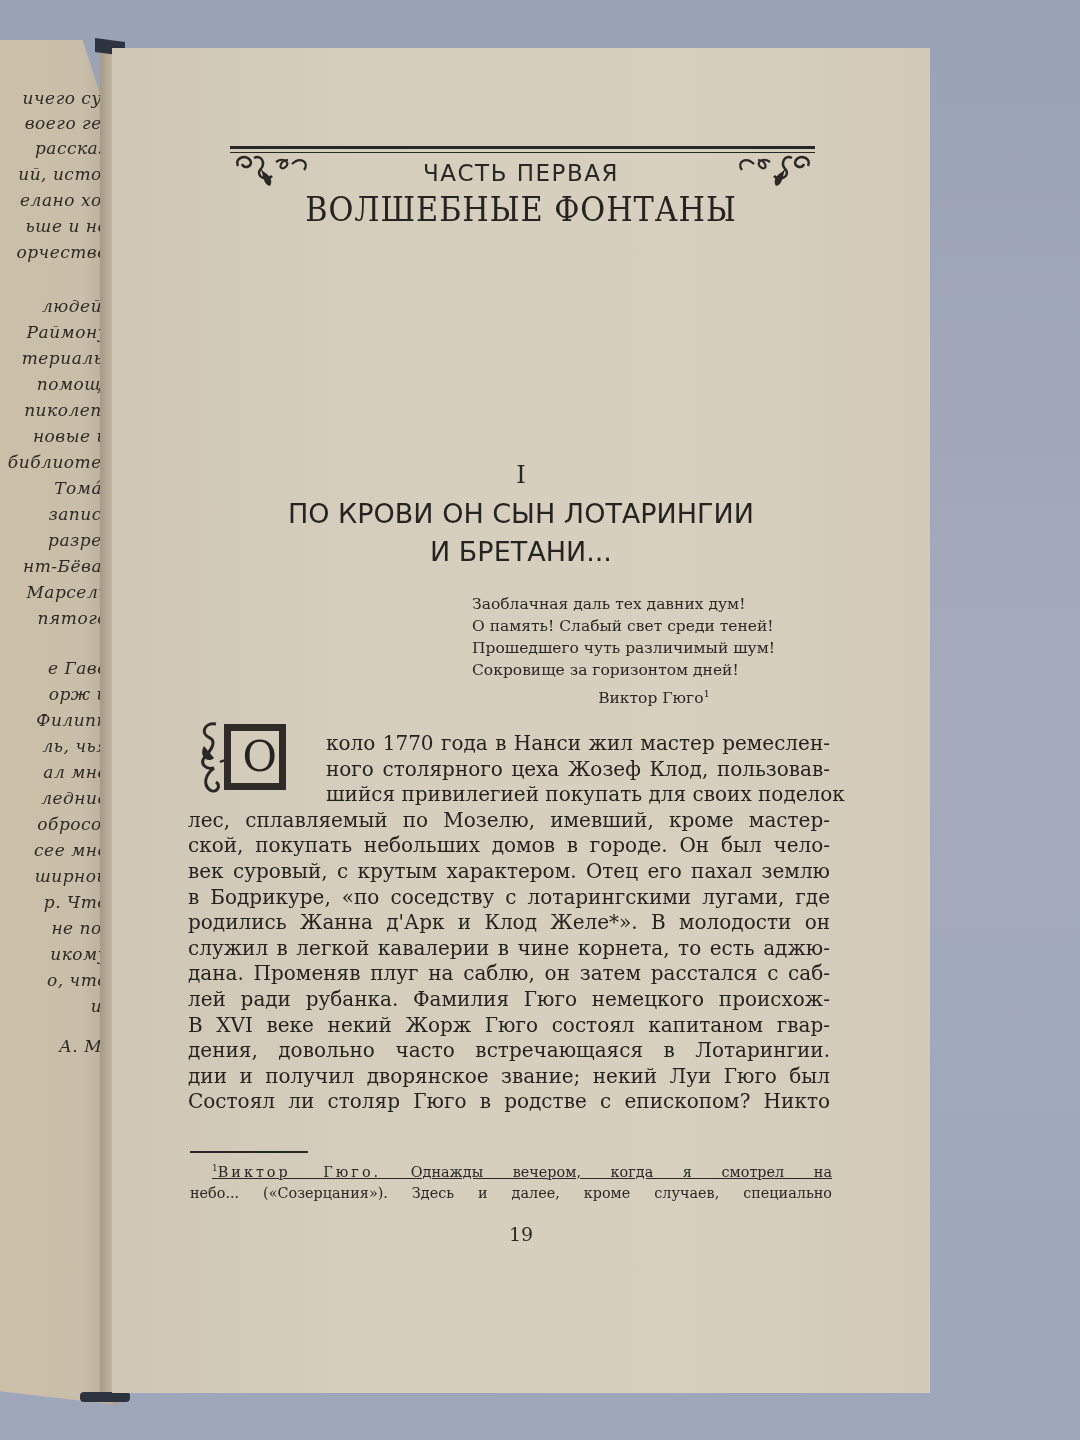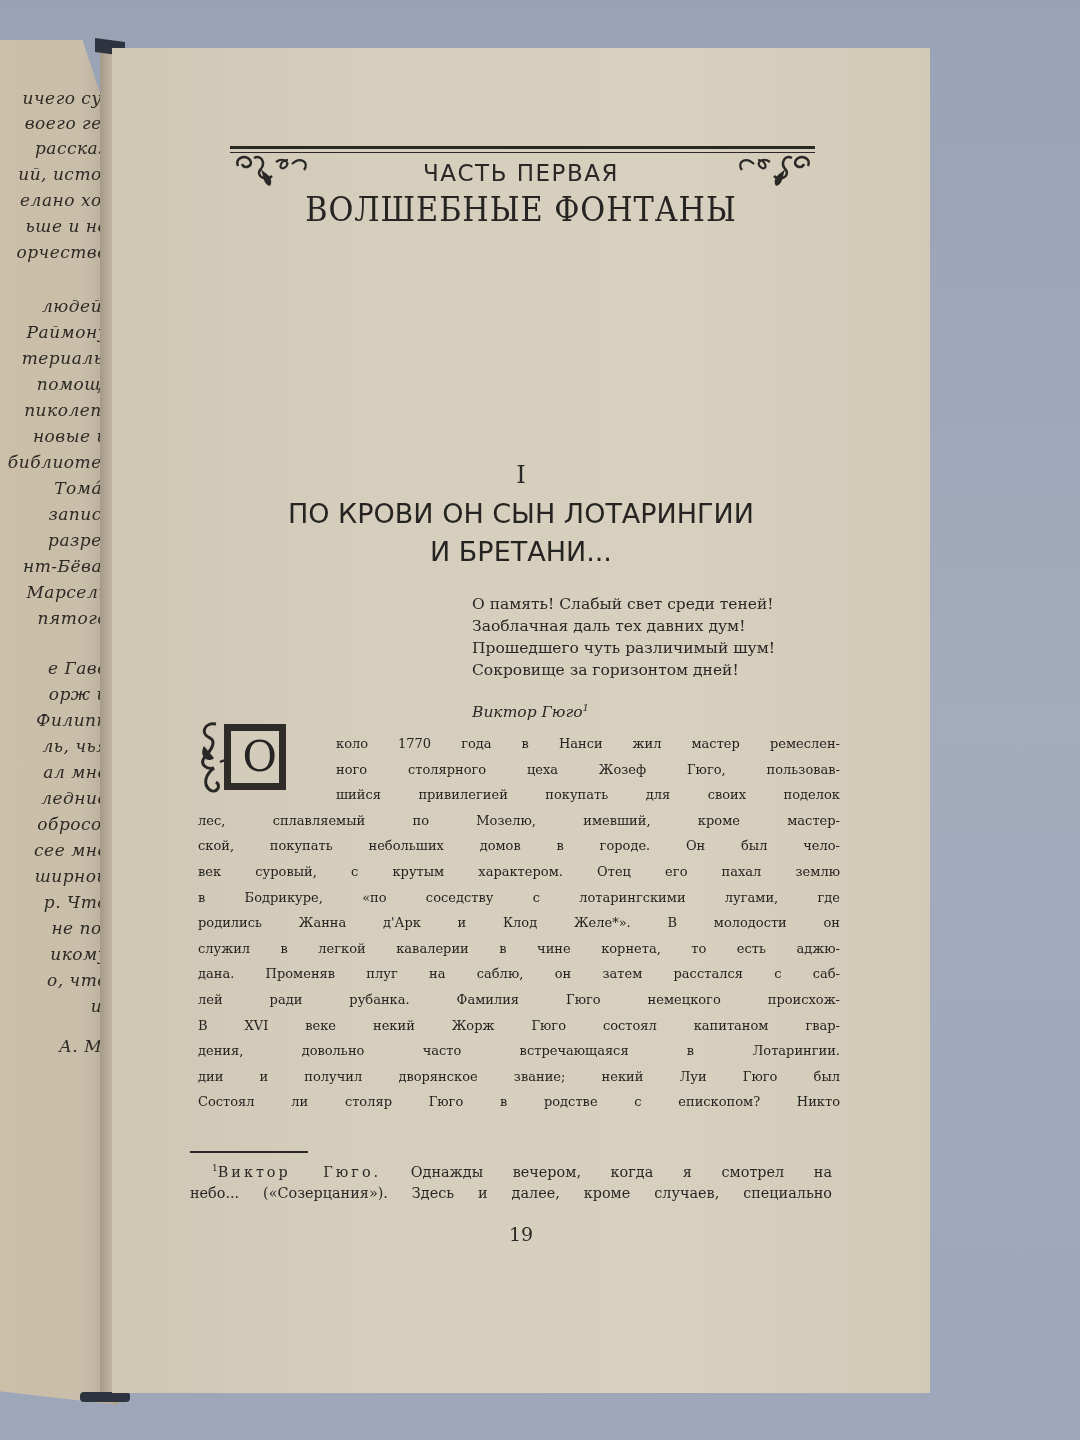--- a/index.html
+++ b/index.html
@@ -47,25 +47,25 @@
     font-family:"DejaVu Serif", serif; font-size:24px; color:#2a2826;
   }
   .chapter-title {
     position:absolute; left:0; width:818px; top:447px; text-align:center;
     font-family:"DejaVu Sans", sans-serif; font-size:27px; line-height:38px; color:#262422;
   }
   .epigraph {
     position:absolute; left:360px; top:545px; width:370px;
     font-family:"DejaVu Serif", serif; font-size:15.5px; line-height:22px; color:#2a2826;
   }
-  .epigraph .attr { text-align:left; font-style:italic; margin-top:16px; padding-right:6px; }
+  .epigraph .attr { text-align:center; margin-top:2px; padding-right:6px; }
   .epigraph sup { font-size:10px; }
   .body-text {
-    position:absolute; left:86px; top:683px; width:642px;
-    font-family:"DejaVu Serif", serif; font-size:13px; line-height:25.6px; color:#252320;
+    position:absolute; left:76px; top:683px; width:642px;
+    font-family:"DejaVu Serif", serif; font-size:20px; line-height:25.6px; color:#252320;
     text-align:justify;
   }
   .body-text .line { display:block; white-space:nowrap; text-align:justify; text-align-last:justify; }
   .body-text .indent { padding-left:138px; }
   .dropcap {
     position:absolute; left:82px; top:670px; width:122px; height:82px;
   }
   .dropcap-box {
     position:absolute; left:30px; top:6px; width:62px; height:66px;
     background:#2e2b28; 
@@ -158,57 +158,57 @@
   <div class="part-label">ЧАСТЬ ПЕРВАЯ</div>
   <div class="part-title">ВОЛШЕБНЫЕ ФОНТАНЫ</div>
 
   <div class="chapter-num">I</div>
   <div class="chapter-title">
     <div>ПО КРОВИ ОН СЫН ЛОТАРИНГИИ</div>
     <div>И БРЕТАНИ...</div>
   </div>
 
   <div class="epigraph">
+    <div>Заоблачная даль тех давних дум!</div>
     <div>О память! Слабый свет среди теней!</div>
-    <div>Заоблачная даль тех давних дум!</div>
     <div>Прошедшего чуть различимый шум!</div>
     <div>Сокровище за горизонтом дней!</div>
     <div class="attr"><span>Виктор Гюго</span><sup>1</sup></div>
   </div>
 
   <div class="dropcap">
     <svg style="position:absolute;left:0;top:0;width:40px;height:82px;" viewBox="0 0 40 82">
       <path d="M22 6 C10 4 6 16 16 20 C24 24 14 36 10 40 C6 46 12 52 20 50" fill="none" stroke="#2a2826" stroke-width="3"></path>
       <path d="M10 28 C4 38 14 46 20 40 Z" fill="#2a2826"></path>
       <path d="M20 50 C12 56 8 66 16 72 C22 76 28 68 22 64" fill="none" stroke="#2a2826" stroke-width="3"></path>
       <path d="M26 44 C34 40 38 46 34 52" fill="none" stroke="#2a2826" stroke-width="2.5"></path>
     </svg>
     <div class="dropcap-box">
       <div class="dropcap-inner">О</div>
     </div>
   </div>
 
   <div class="body-text">
     <span class="line indent">коло 1770 года в Нанси жил мастер ремеслен-</span>
-    <span class="line indent">ного столярного цеха Жозеф Гюго, пользовав-</span>
+    <span class="line indent">ного столярного цеха Жозеф Клод, пользовав-</span>
     <span class="line indent">шийся привилегией покупать для своих поделок</span>
     <span class="line">лес, сплавляемый по Мозелю, имевший, кроме мастер-</span>
     <span class="line">ской, покупать небольших домов в городе. Он был чело-</span>
     <span class="line">век суровый, с крутым характером. Отец его пахал землю</span>
     <span class="line">в Бодрикуре, «по соседству с лотарингскими лугами, где</span>
     <span class="line">родились Жанна д'Арк и Клод Желе*». В молодости он</span>
     <span class="line">служил в легкой кавалерии в чине корнета, то есть аджю-</span>
     <span class="line">дана. Променяв плуг на саблю, он затем расстался с саб-</span>
     <span class="line">лей ради рубанка. Фамилия Гюго немецкого происхож-</span>
     <span class="line">В XVI веке некий Жорж Гюго состоял капитаном гвар-</span>
     <span class="line">дения, довольно часто встречающаяся в Лотарингии.</span>
     <span class="line">дии и получил дворянское звание; некий Луи Гюго был</span>
     <span class="line">Состоял ли столяр Гюго в родстве с епископом? Никто</span>
   </div>
 
   <div class="footnote-rule"></div>
   <div class="footnote">
-    <span class="line" style="padding-left:22px;"><sup>1</sup><span class="spaced">Виктор Гюго.</span><span> Однажды вечером, когда я смотрел на</span></span>
+    <span class="line" style="padding-left:22px;text-decoration:underline;"><sup>1</sup><span class="spaced">Виктор Гюго.</span><span> Однажды вечером, когда я смотрел на</span></span>
     <span class="line">небо... («Созерцания»). Здесь и далее, кроме случаев, специально</span>
   </div>
 
   <div class="page-number">19</div>
 </div>
 
 </body></html>

